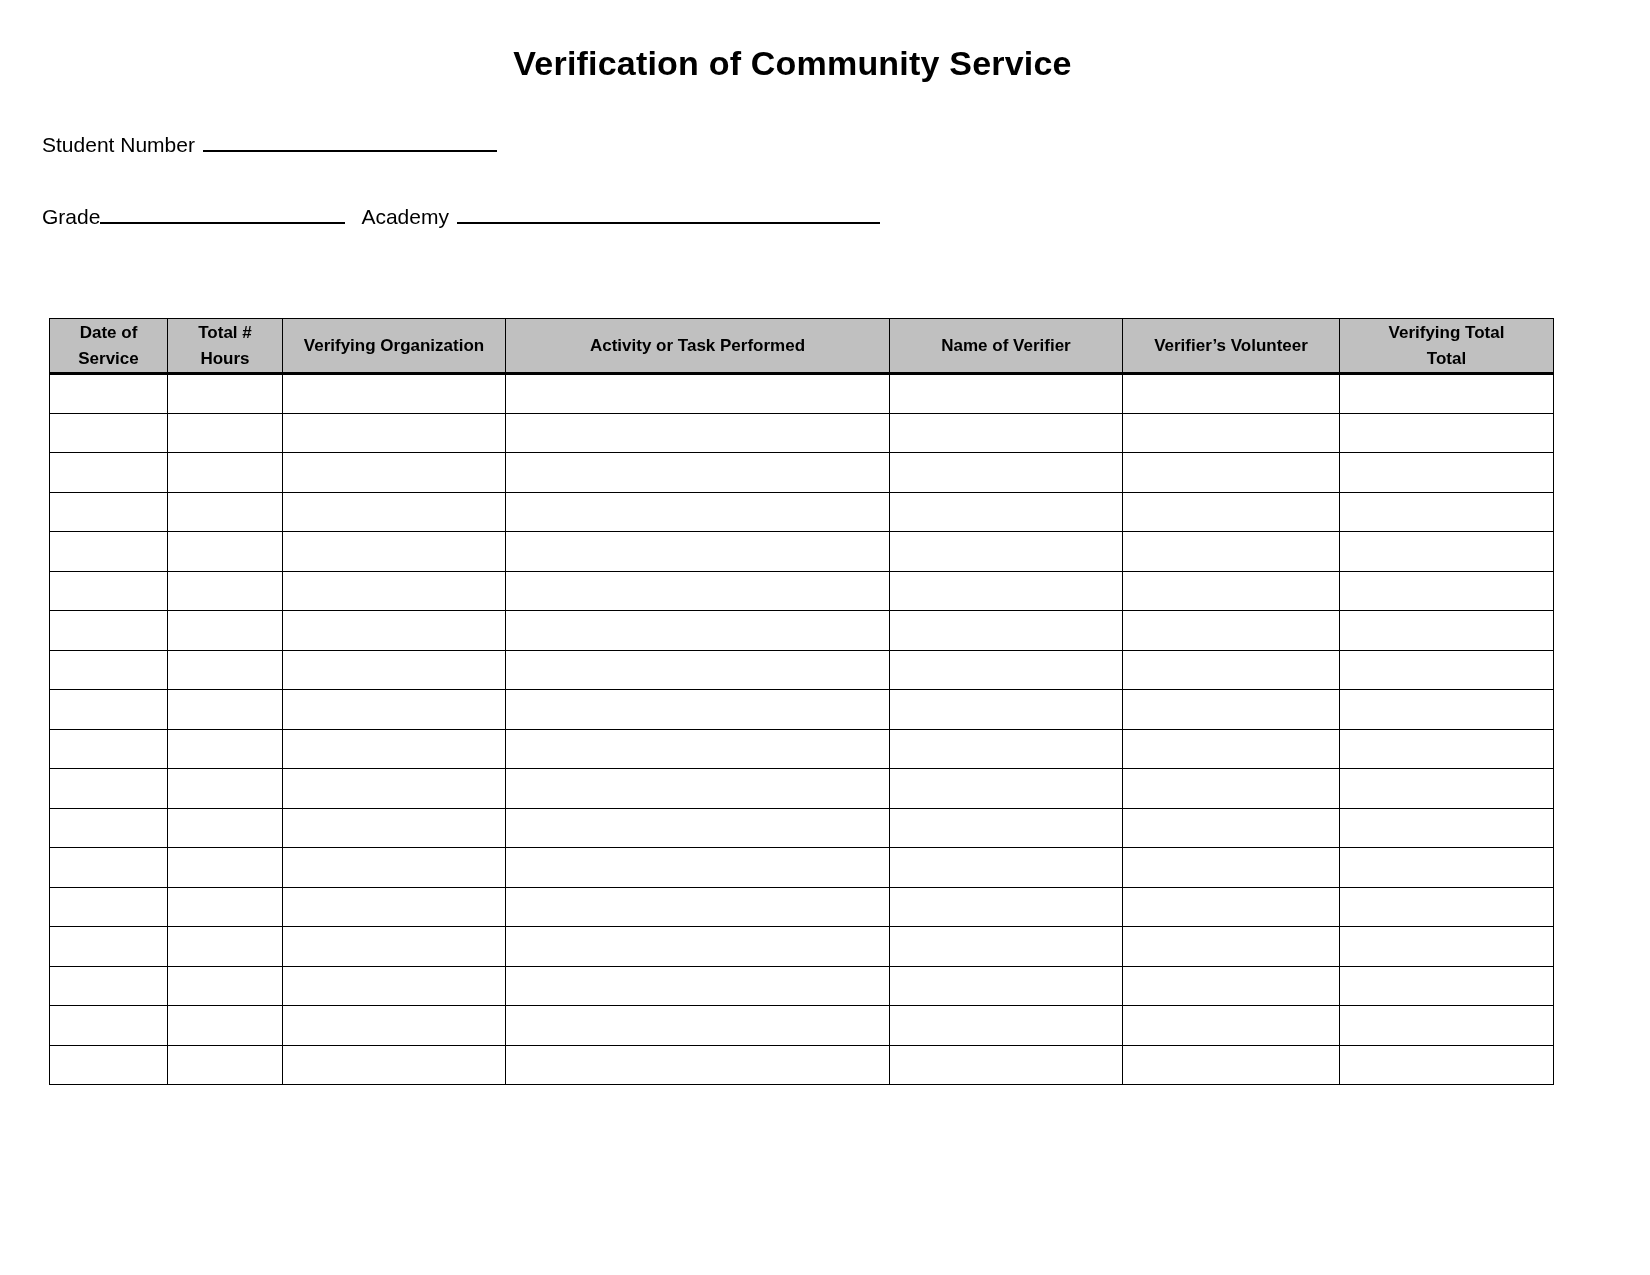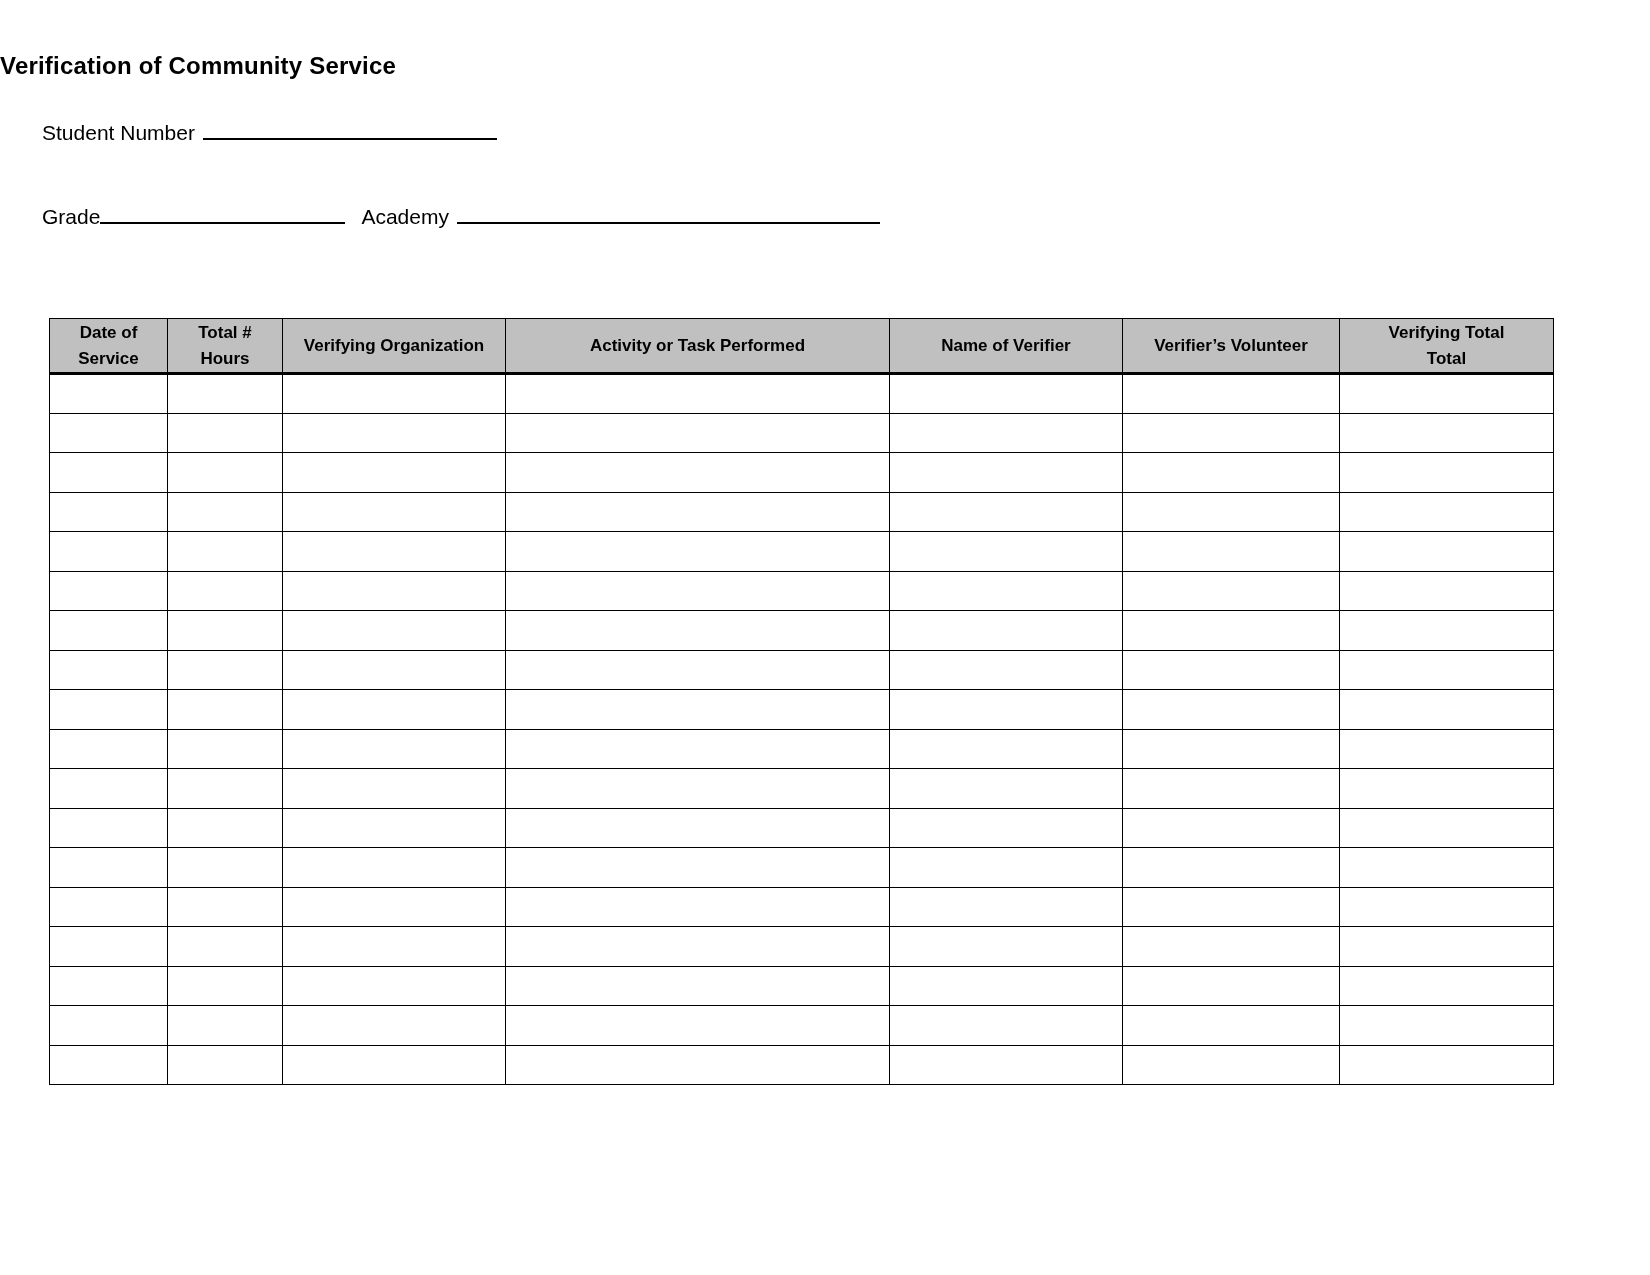--- a/index.html
+++ b/index.html
@@ -21,37 +21,38 @@
     left: 0; top: 0;
     width: 1650px;
     height: 1275px;
     box-sizing: border-box;
   }
 
   
   .doc-title {
     position: absolute;
     left: 0;
-    top: 52px;
+    top: 44px;
     width: 1585px;
-    font-size: 24px;
+    text-align: center;
+    font-size: 34px;
     font-weight: bold;
     letter-spacing: 0.2px;
   }
 
   
   .field-row {
     position: absolute;
     left: 42px;
     display: flex;
     align-items: baseline;
     font-size: 21px;
     white-space: nowrap;
   }
-  .field-row.r1 { top: 120px; justify-content: flex-end; }
+  .field-row.r1 { top: 132px; justify-content: flex-end; }
   .field-row.r2 { top: 172px; }
   .field-row.r3 { top: 204px; }
 
   .field-label {
     font-size: 21px;
     line-height: 24px;
   }
   .rule {
     display: inline-block;
     border-bottom: 2px solid #000;

